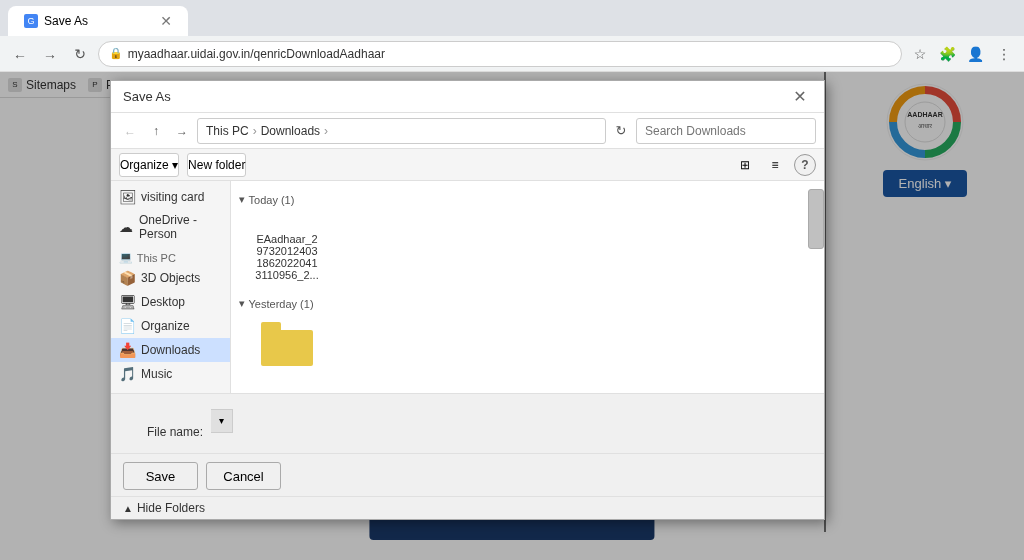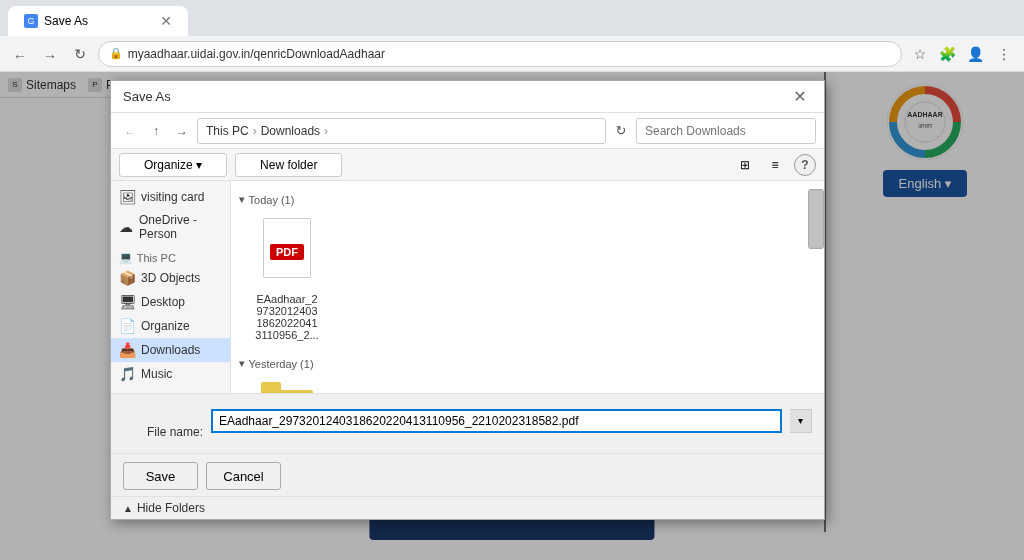--- a/index.html
+++ b/index.html
@@ -252,21 +252,21 @@
       background: #f5f5f5;
       border-bottom: 1px solid #e0e0e0;
       display: flex;
       align-items: center;
       padding: 0 8px;
       gap: 8px;
     }
 
     .dialog-toolbar-btn {
       height: 24px;
-      padding: 0 24px;
+      padding: 0 0;
       border: 1px solid #ccc;
       background: #fff;
       cursor: pointer;
       font-size: 12px;
       border-radius: 3px;
       display: flex;
       align-items: center;
       gap: 4px;
     }
 
@@ -716,23 +716,20 @@
       </div>
 
       <div class="dialog-content">
 
         <div class="date-group">
           <span>▾</span>
           <span>Today (1)</span>
         </div>
         <div class="files-grid">
           <div class="file-item">
-            <div class="file-icon-pdf">
-              <div class="pdf-badge">PDF</div>
-            </div>
             <div class="file-name">EAadhaar_2<br>9732012403<br>1862022041<br>3110956_2...</div>
           </div>
         </div>
 
         <div class="date-group">
           <span>▾</span>
           <span>Yesterday (1)</span>
         </div>
         <div class="files-grid">
           <div class="file-item">
@@ -746,21 +743,20 @@
           </div>
         </div>
 
         <div class="scroll-thumb"></div>
       </div>
     </div>
 
     <div class="dialog-bottom">
       <div class="filename-row">
         <span class="filename-label">File name:</span>
-        <input class="filename-input" type="text" value="EAadhaar_2973201240318620220413110956_2210202318582.pdf" style="">
         <div class="filename-dropdown">▾</div>
       </div>
     </div>
 
     <div class="dialog-actions">
       <button class="dialog-action-btn">Save</button>
       <button class="dialog-action-btn">Cancel</button>
     </div>
 
     <div class="hide-folders-row">

